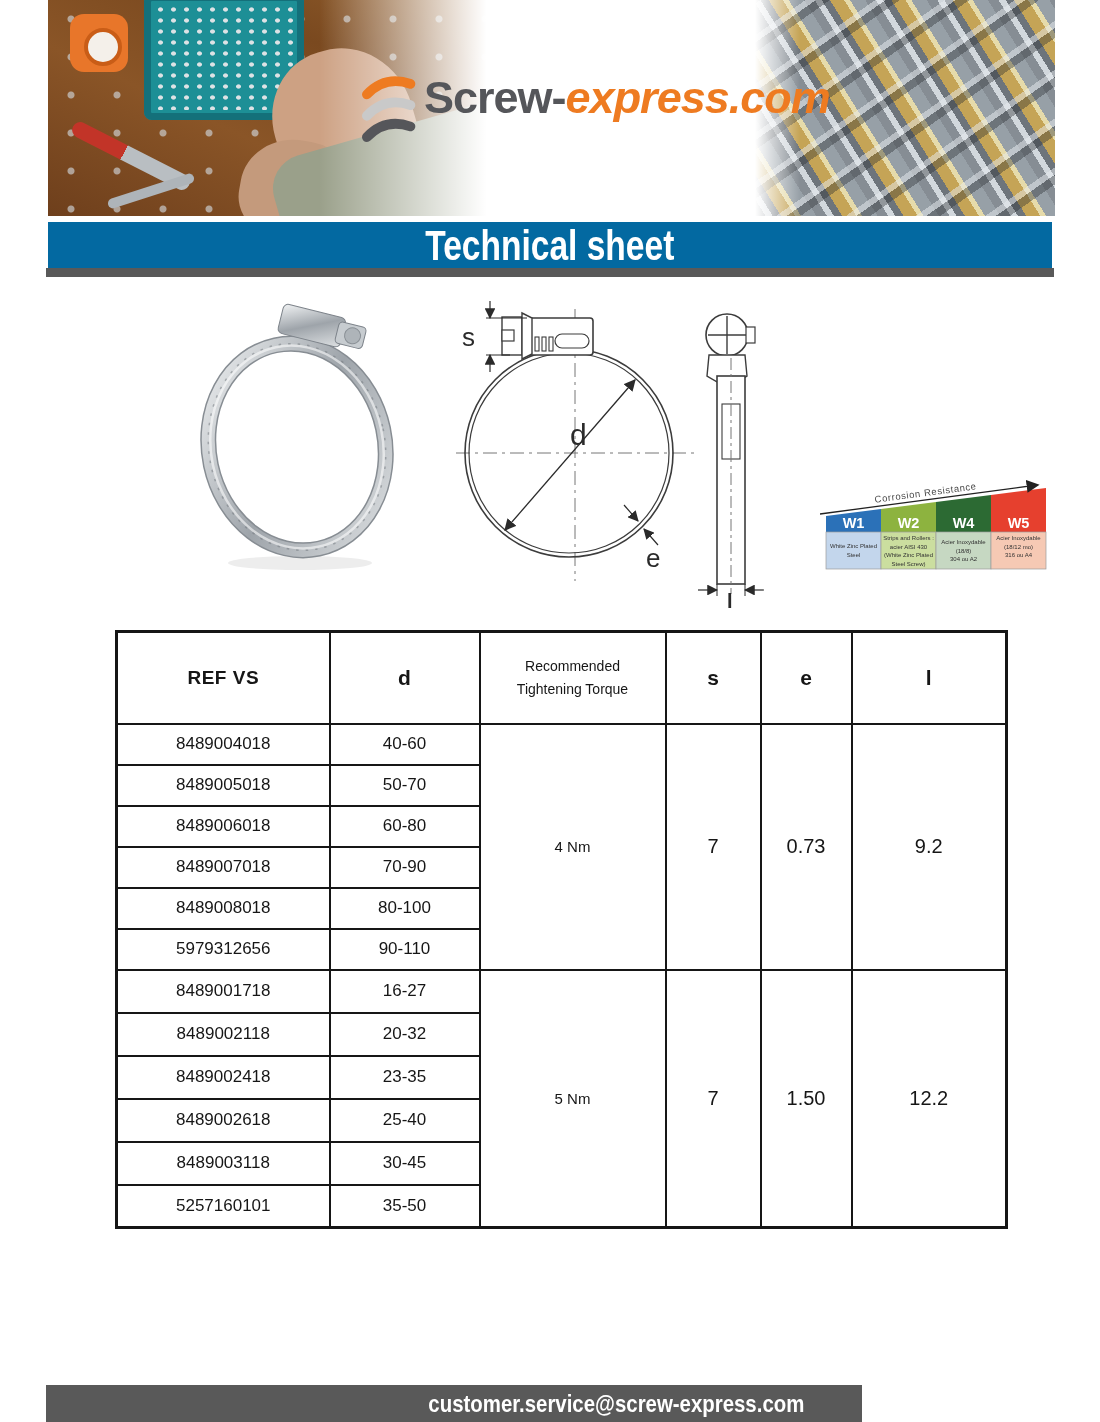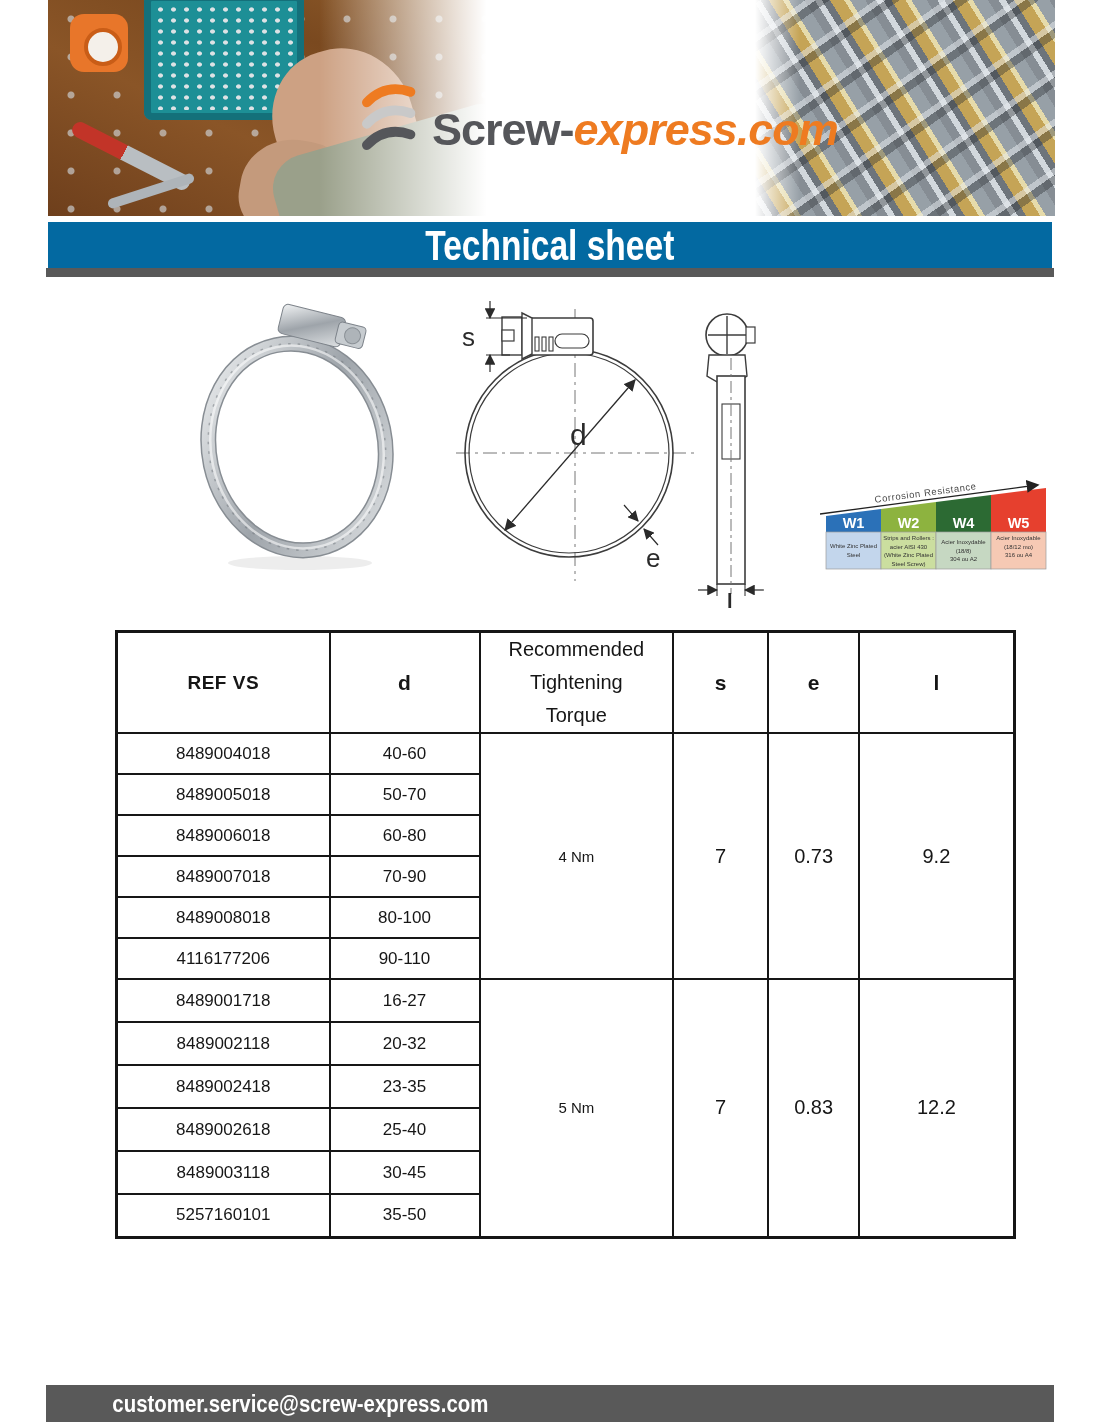--- a/index.html
+++ b/index.html
@@ -19,21 +19,21 @@
   .pl-hand2{position:absolute;right:150px;top:140px;width:110px;height:100px;background:#c49a7c;border-radius:50% 42% 46% 40%;transform:rotate(10deg);}
   .pl-sleeve{position:absolute;right:-28px;bottom:-42px;width:250px;height:130px;background:#9aa08a;border-radius:34px;transform:rotate(-16deg);}
   .pl-fade{position:absolute;inset:0;background:linear-gradient(to right,rgba(255,255,255,0) 60%,#fff 97%);}
 
   .photo-right{position:absolute;left:755px;top:0;width:300px;height:216px;overflow:hidden;}
   .pr-base{position:absolute;inset:0;background:repeating-linear-gradient(58deg,#868d94 0 9px,#d2d8dd 9px 15px,#6d747b 15px 22px,#c5a456 22px 34px,#e6dbaa 34px 39px,#97a0a7 39px 52px);}
   .pr-cross{position:absolute;inset:0;background:repeating-linear-gradient(-35deg,rgba(255,255,255,0) 0 26px,rgba(40,44,48,.38) 26px 34px,rgba(232,236,240,.5) 34px 40px);}
   .pr-fade{position:absolute;inset:0;background:linear-gradient(to right,#fff 0,rgba(255,255,255,0) 15%);}
 
   
-  .logo{position:absolute;left:362px;top:72px;height:84px;display:flex;align-items:flex-end;gap:8px;}
+  .logo{position:absolute;left:362px;top:72px;height:84px;display:flex;align-items:flex-start;}
   .logo-text{font-size:45px;font-weight:bold;letter-spacing:-1px;white-space:nowrap;}
   .logo-prefix{color:#55565a;}
   .logo-suffix{color:#ee7b21;font-style:italic;}
 
   
   .banner{position:absolute;left:48px;top:222px;width:1004px;height:46px;background:#0369a1;display:flex;align-items:center;justify-content:center;}
   .banner-title{color:#fff;font-size:43px;font-weight:bold;transform:scaleX(.78);letter-spacing:0;line-height:1;}
   .graybar{position:absolute;left:46px;top:268px;width:1008px;height:9px;background:#595959;}
 
   
@@ -50,28 +50,28 @@
   .cd-3{left:173px;}
 
   
   .spec-table{position:absolute;left:115px;top:630px;border-collapse:collapse;table-layout:fixed;border:3px solid #161616;}
   .spec-table td{border:2px solid #161616;text-align:center;vertical-align:middle;color:#161616;padding:0;}
   .tr-head{height:92px;}
   .tr-g1{height:41px;}
   .tr-g2{height:43px;}
   .h-ref{font-size:19px;font-weight:700;letter-spacing:.5px;}
   .h-dim{font-size:21px;font-weight:bold;}
-  .h-torque{font-size:20px;line-height:1.65;font-weight:400;padding:0 28px !important;}
+  .h-torque{font-size:14px;line-height:1.65;font-weight:400;padding:0 28px !important;}
   .c-ref{font-size:17px;}
   .c-d{font-size:17px;}
   .c-torque{font-size:15px;color:#3c3c3c;}
   .c-val{font-size:20px;}
 
   
-  .footer{position:absolute;left:46px;top:1385px;width:1008px;height:37px;background:#595959;display:flex;align-items:center;justify-content:flex-start;padding-right:58px;box-sizing:border-box;}
+  .footer{position:absolute;left:46px;top:1385px;width:816px;height:37px;background:#595959;display:flex;align-items:center;justify-content:flex-end;padding-right:58px;box-sizing:border-box;}
   .footer-email{color:#fff;font-weight:bold;font-size:24px;transform:scaleX(.85);transform-origin:right center;letter-spacing:0;}
 </style>
 </head>
 <body>
 
 <div class="page">
 
   <div class="photo-left">
     <div class="pl-base"></div>
     <div class="pl-bits"></div>
@@ -256,29 +256,29 @@
     </tr>
     <tr class="tr-g1">
       <td class="c-ref">8489007018</td>
       <td class="c-d">70-90</td>
     </tr>
     <tr class="tr-g1">
       <td class="c-ref">8489008018</td>
       <td class="c-d">80-100</td>
     </tr>
     <tr class="tr-g1">
-      <td class="c-ref">4116177206</td>
+      <td class="c-ref">5979312656</td>
       <td class="c-d">90-110</td>
     </tr>
     <tr class="tr-g2">
       <td class="c-ref">8489001718</td>
       <td class="c-d">16-27</td>
       <td class="c-torque" rowspan="6">5 Nm</td>
       <td class="c-val" rowspan="6">7</td>
-      <td class="c-val" rowspan="6">0.83</td>
+      <td class="c-val" rowspan="6">1.50</td>
       <td class="c-val" rowspan="6">12.2</td>
     </tr>
     <tr class="tr-g2">
       <td class="c-ref">8489002118</td>
       <td class="c-d">20-32</td>
     </tr>
     <tr class="tr-g2">
       <td class="c-ref">8489002418</td>
       <td class="c-d">23-35</td>
     </tr>

